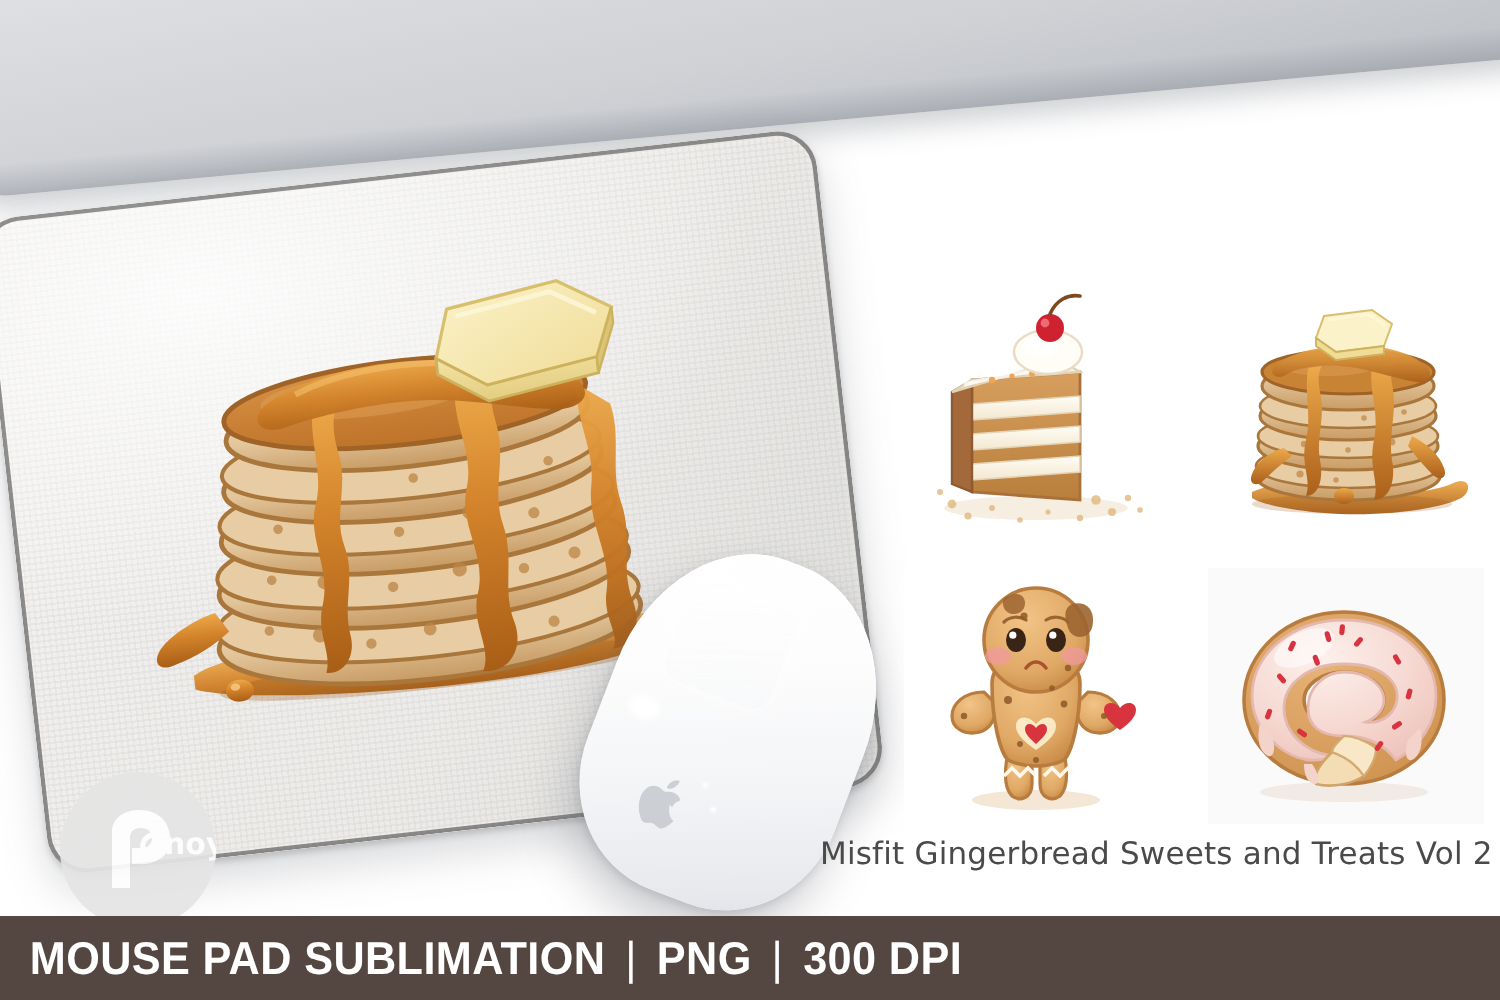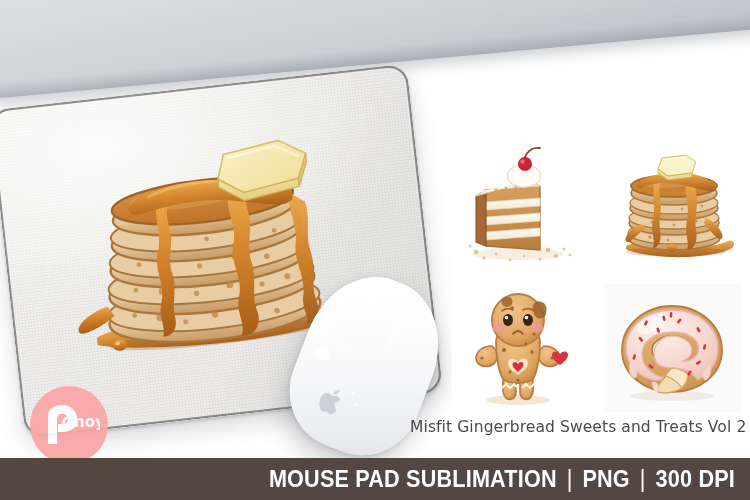--- a/index.html
+++ b/index.html
@@ -111,30 +111,30 @@
   .caption{
     position:absolute; left:410px; top:418px; width:360px;
     font-family:"DejaVu Sans", sans-serif;
     font-size:15.5px; color:#4a4a4a; letter-spacing:.1px;
     white-space:nowrap; overflow:hidden;
   }
 
   
   .watermark{
     position:absolute; left:30px; top:386px; width:78px; height:78px;
-    border-radius:50%; background:#fca5a5; opacity:.92;
-    display:flex; align-items:center; justify-content:center; overflow:hidden;text-decoration:underline;
+    border-radius:50%; background:#e5e5e5; opacity:.92;
+    display:flex; align-items:center; justify-content:flex-end; overflow:hidden;text-decoration:underline;
   }
   .watermark svg{ width:62px; height:46px; display:block; }
 
   
   .banner{
     position:absolute; left:0; bottom:0; width:750px; height:42px;
     background:#544641;
-    display:flex; align-items:center; justify-content:flex-end;
+    display:flex; align-items:center; justify-content:flex-start;
   }
   .banner-text{
     font-family:"Liberation Sans", sans-serif;
     font-weight:bold; font-size:23px; color:#ffffff;
     letter-spacing:.2px; white-space:nowrap;
     transform:scaleX(.94);
   }
   .banner-text .sep{ font-weight:normal; padding:0 4px; }
 </style>
 </head>

